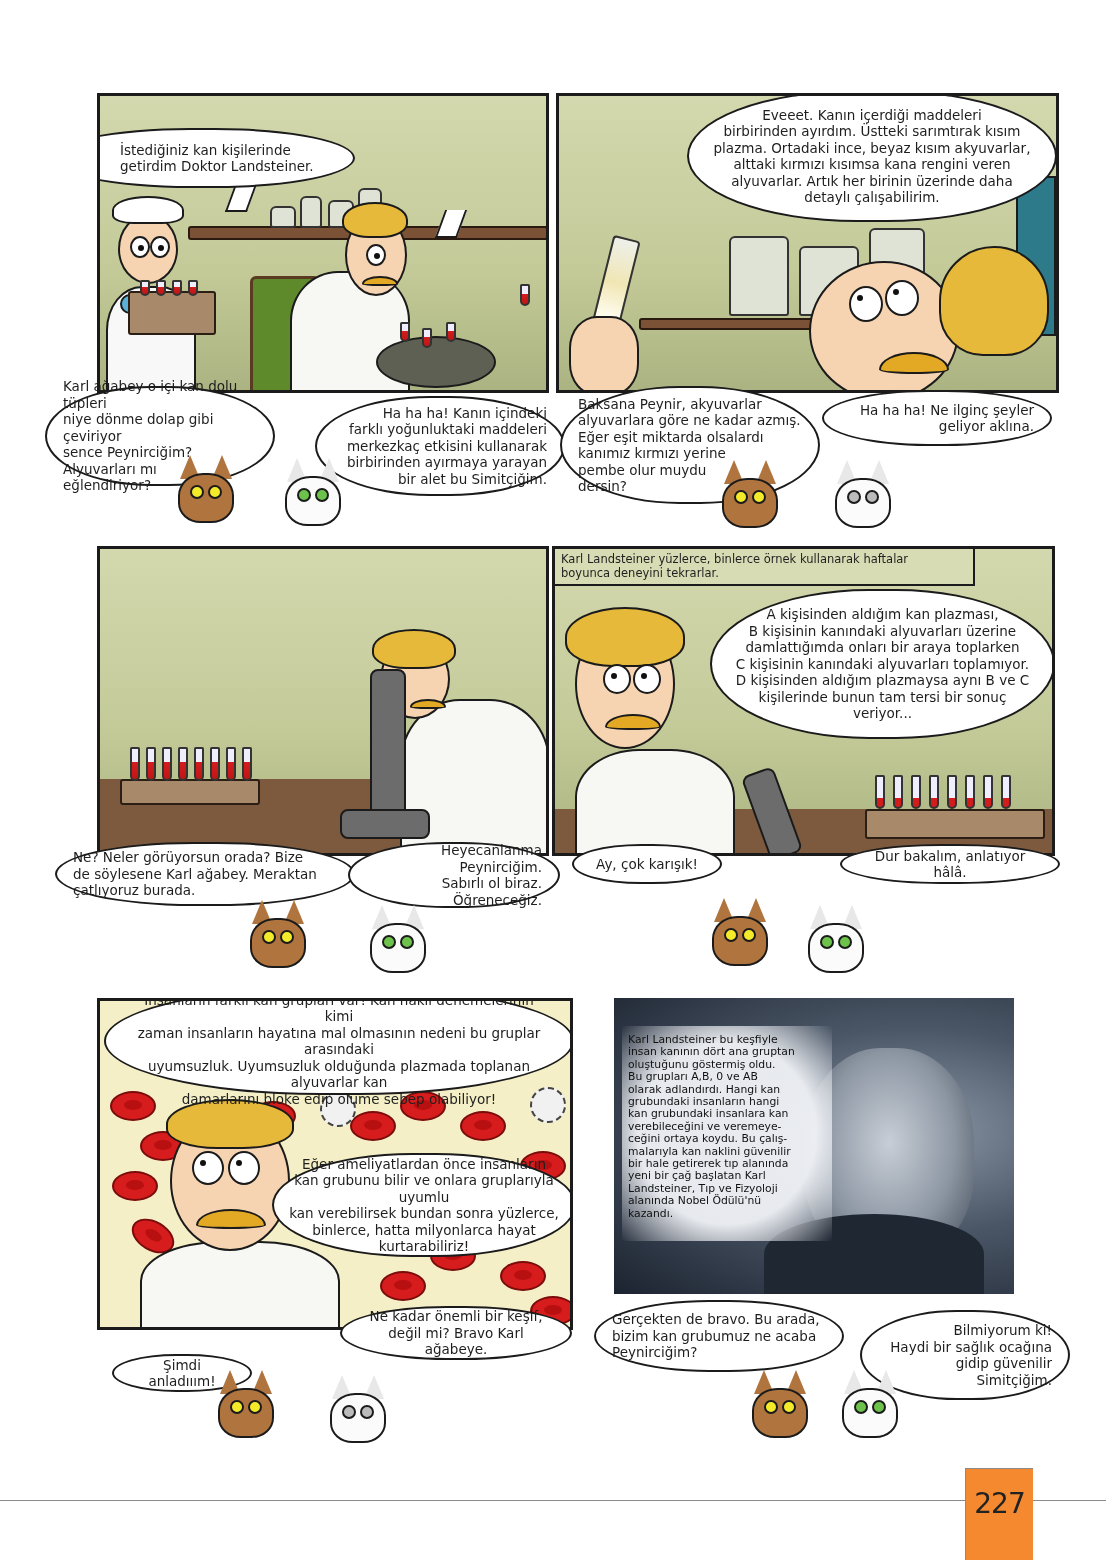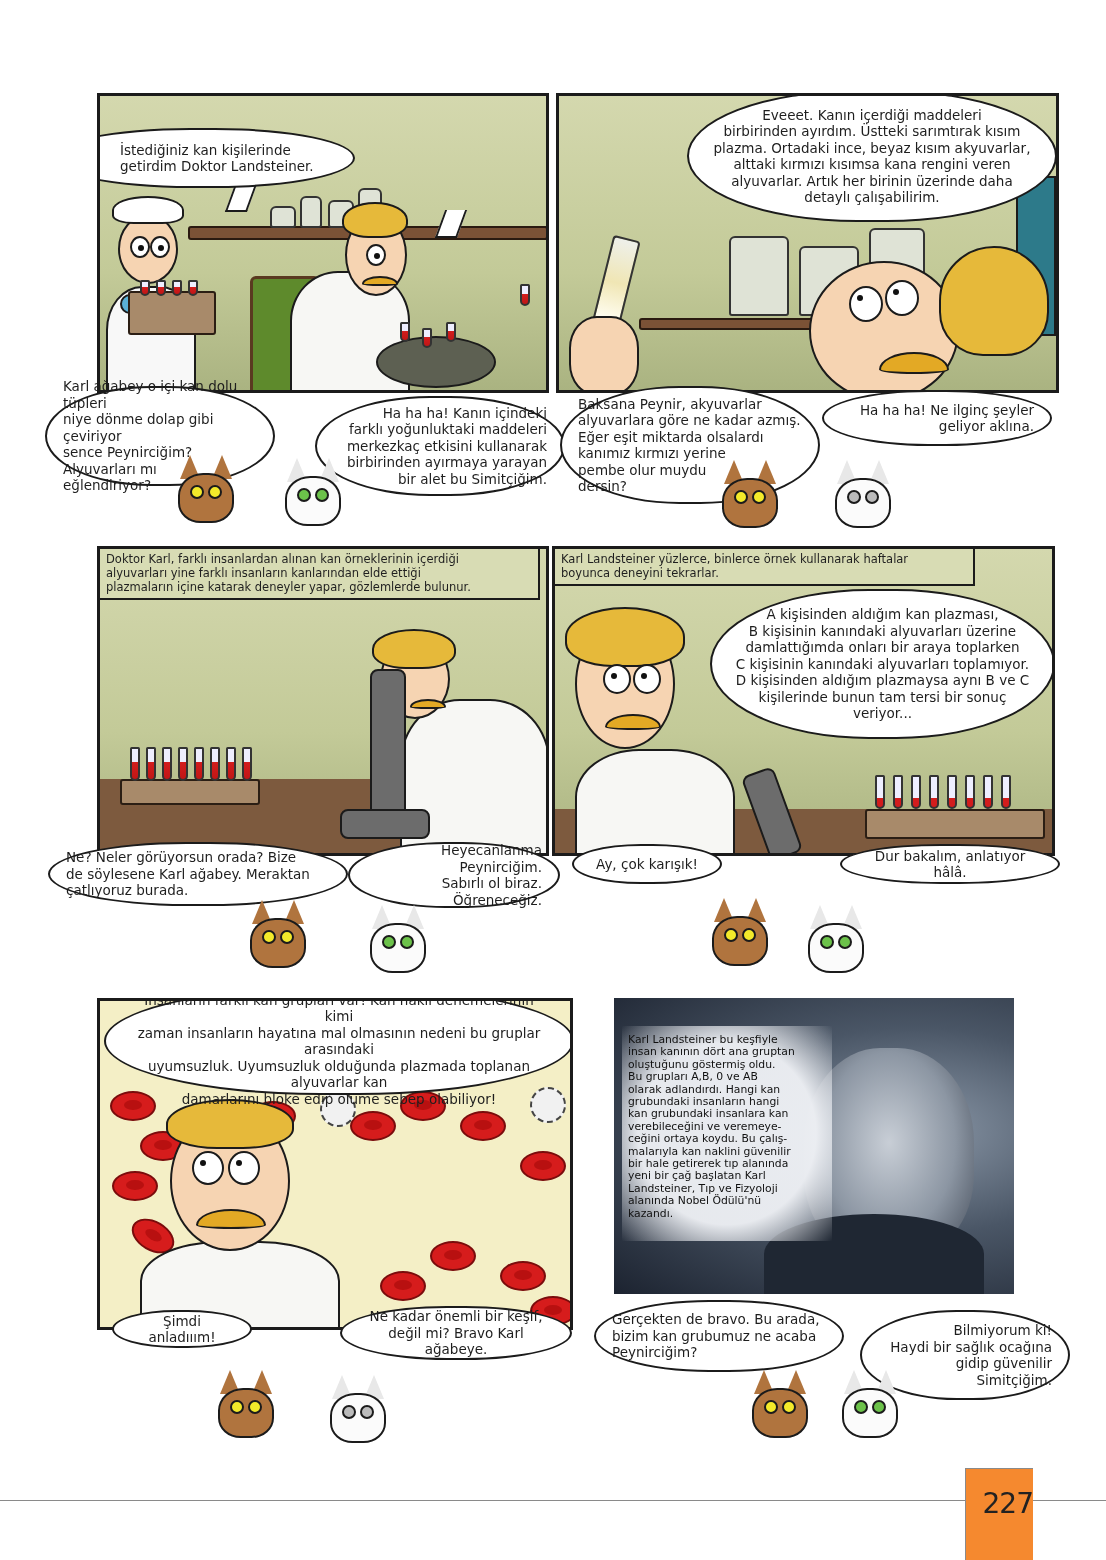--- a/index.html
+++ b/index.html
@@ -77,21 +77,21 @@
     border-radius: 45% 45% 40% 40%; }
   .portrait-text-box { position: absolute; left: 8px; top: 28px; width: 210px; height: 215px;
     background: radial-gradient(ellipse at center, rgba(240,242,246,0.95) 60%, rgba(200,206,214,0.0) 100%);
     z-index: 2; }
   .portrait-text { position: absolute; left: 14px; top: 36px; width: 205px; z-index: 3;
     font-size: 10.8px; line-height: 12.4px; color: #111; white-space: pre-line; }
 
   .footer-line { position: absolute; left: 0; top: 1500px; width: 1106px; height: 1px; background: #8a8a8a; }
   .page-tab { position: absolute; left: 965px; top: 1468px; width: 68px; height: 92px;
     background: #f5892f; border-left: 1px solid #8a8a8a; border-top: 1px solid #8a8a8a; z-index: 2; }
-  .page-number { position: absolute; left: 0; right: 0; top: 18px; text-align: right;
+  .page-number { position: absolute; left: 0; right: 0; top: 18px; text-align: center;
     font-size: 28px; color: #222; font-family: "DejaVu Sans", sans-serif; letter-spacing: -1px; }
 </style>
 </head>
 <body>
 
 <div class="panel" style="left:97px;top:93px;width:452px;height:300px;">
   <div class="wall"></div>
   <div class="shelf" style="left:88px;top:130px;width:360px;height:14px;"></div>
   <div class="jar" style="left:170px;top:110px;width:26px;height:22px;"></div>
   <div class="jar" style="left:200px;top:100px;width:22px;height:32px;"></div>
@@ -205,23 +205,20 @@
 <div class="cat white" style="left:835px;top:460px;width:60px;height:70px;">
   <div class="ear" style="left:2px;"></div>
     <div class="ear" style="left:34px;"></div>
   <div class="face"></div>
   <div class="ceye" style="left:12px;background:#bbb;"></div>
     <div class="ceye" style="left:30px;background:#bbb;"></div>
 </div>
 
 <div class="panel" style="left:97px;top:546px;width:452px;height:310px;">
   <div class="wall"></div>
-  <div class="caption" style="width:440px;white-space:pre-line;">Doktor Karl, farklı insanlardan alınan kan örneklerinin içerdiği
-alyuvarları yine farklı insanların kanlarından elde ettiği
-plazmaların içine katarak deneyler yapar, gözlemlerde bulunur.</div>
   <div style="position:absolute;left:0;right:0;top:230px;bottom:0;background:#7d5a3e;"></div>
   <div class="rack" style="left:20px;top:230px;width:140px;height:26px;"></div>
   <div class="tube" style="left:30px;top:198px;"></div>
   <div class="tube" style="left:46px;top:198px;"></div>
   <div class="tube" style="left:62px;top:198px;"></div>
   <div class="tube" style="left:78px;top:198px;"></div>
   <div class="tube" style="left:94px;top:198px;"></div>
   <div class="tube" style="left:110px;top:198px;"></div>
   <div class="tube" style="left:126px;top:198px;"></div>
   <div class="tube" style="left:142px;top:198px;"></div>
@@ -258,21 +255,21 @@
     <span>A kişisinden aldığım kan plazması,
 B kişisinin kanındaki alyuvarları üzerine
 damlattığımda onları bir araya toplarken
 C kişisinin kanındaki alyuvarları toplamıyor.
 D kişisinden aldığım plazmaysa aynı B ve C
 kişilerinde bunun tam tersi bir sonuç
 veriyor...</span>
   </div>
 </div>
 
-<div class="bubble left" style="left:48px;top:842px;width:300px;height:64px;">
+<div class="bubble left" style="left:55px;top:842px;width:300px;height:64px;">
   <span>Ne? Neler görüyorsun orada? Bize
 de söylesene Karl ağabey. Meraktan
 çatlıyoruz burada.</span>
 </div>
 <div class="bubble right" style="left:348px;top:842px;width:212px;height:66px;">
   <span>Heyecanlanma Peynirciğim.
 Sabırlı ol biraz.
 Öğreneceğiz.</span>
 </div>
 <div class="bubble" style="left:572px;top:844px;width:150px;height:40px;">
@@ -333,20 +330,27 @@
   <div class="eye" style="left:92px;top:150px;width:32px;height:34px;"></div>
   <div class="eye" style="left:128px;top:150px;width:32px;height:34px;"></div>
   <div class="mustache" style="left:96px;top:208px;width:70px;height:20px;"></div>
   <div class="bubble" style="left:4px;top:-14px;width:470px;height:108px;padding:4px 22px;">
     <span>Evet, evet! Artık kesinlikle eminim. Herkesin kanı aynı değil!
 İnsanların farklı kan grupları var! Kan nakli denemelerinin kimi
 zaman insanların hayatına mal olmasının nedeni bu gruplar arasındaki
 uyumsuzluk. Uyumsuzluk olduğunda plazmada toplanan alyuvarlar kan
 damarlarını bloke edip ölüme sebep olabiliyor!</span>
   </div>
+  <div class="bubble" style="left:172px;top:152px;width:304px;height:104px;padding:4px 10px;">
+    <span>Eğer ameliyatlardan önce insanların
+kan grubunu bilir ve onlara gruplarıyla uyumlu
+kan verebilirsek bundan sonra yüzlerce,
+binlerce, hatta milyonlarca hayat
+kurtarabiliriz!</span>
+  </div>
 </div>
 
 <div class="panel" style="left:614px;top:998px;width:400px;height:296px;border:none;">
   <div class="portrait-bg"></div>
   <div class="portrait-face"></div>
   <div style="position:absolute;right:30px;bottom:0;width:220px;height:80px;background:#1f2733;border-radius:50% 50% 0 0;"></div>
   <div class="portrait-text-box"></div>
   <div class="portrait-text">Karl  Landsteiner bu keşfiyle
 insan kanının dört ana gruptan
 oluştuğunu göstermiş oldu.
@@ -357,21 +361,21 @@
 verebileceğini ve veremeye-
 ceğini ortaya koydu. Bu çalış-
 malarıyla kan naklini güvenilir
 bir hale getirerek tıp alanında
 yeni bir çağ başlatan Karl
 Landsteiner, Tıp ve Fizyoloji
  alanında Nobel Ödülü'nü
 kazandı.</div>
 </div>
 
-<div class="bubble" style="left:112px;top:1310px;width:140px;height:38px;">
+<div class="bubble" style="left:112px;top:1354px;width:140px;height:38px;">
   <span>Şimdi anladııım!</span>
 </div>
 <div class="bubble" style="left:340px;top:1306px;width:232px;height:54px;">
   <span>Ne kadar önemli bir keşif,
 değil mi? Bravo Karl ağabeye.</span>
 </div>
 <div class="bubble left" style="left:594px;top:1300px;width:250px;height:72px;">
   <span>Gerçekten de bravo. Bu arada,
 bizim kan grubumuz ne acaba
 Peynirciğim?</span>

